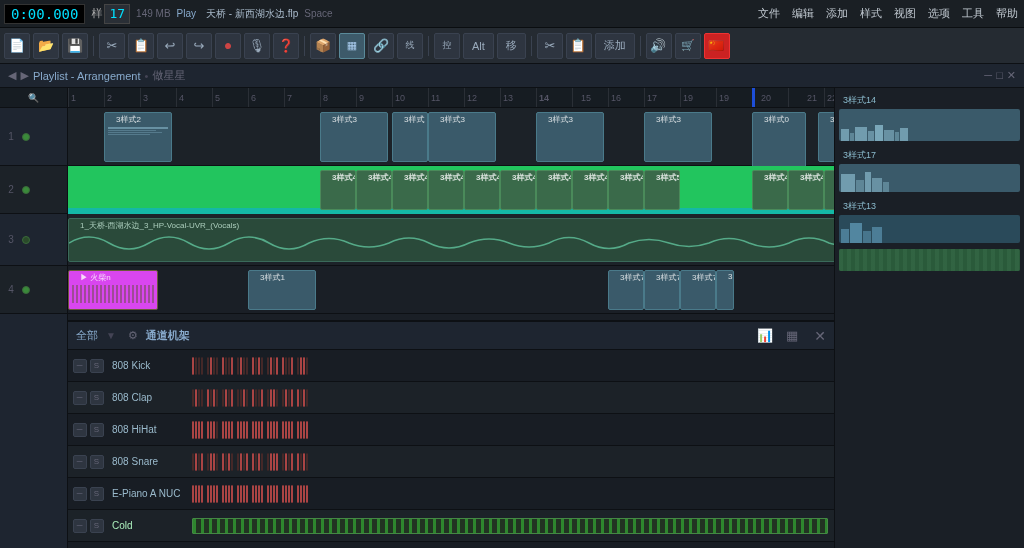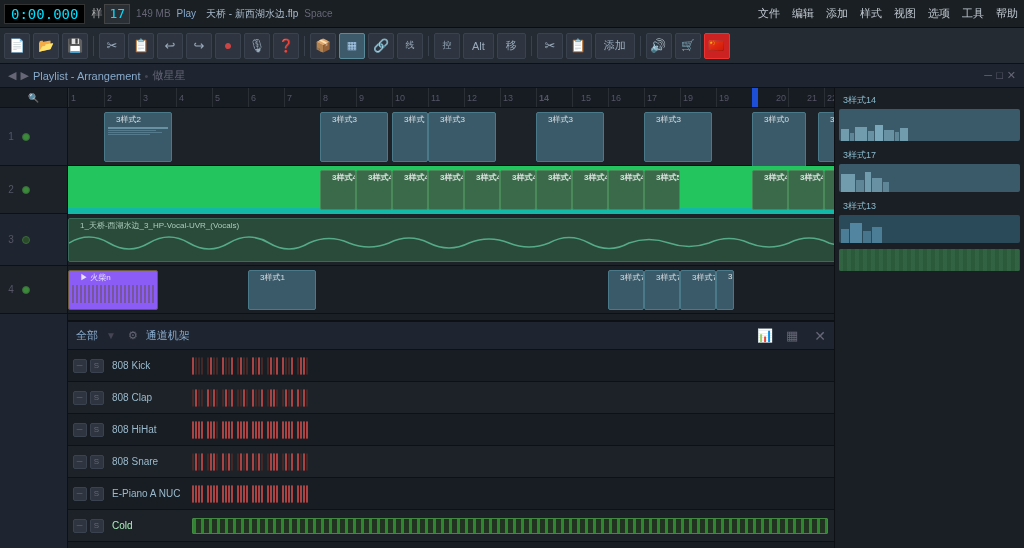--- a/index.html
+++ b/index.html
@@ -346,21 +346,21 @@
         <div style="position:absolute;left:324px;font-size:9px;color:#556;padding-left:2px;border-left:1px solid #2a2f36;height:100%;display:flex;align-items:center;">10</div>
         <div style="position:absolute;left:360px;font-size:9px;color:#556;padding-left:2px;border-left:1px solid #2a2f36;height:100%;display:flex;align-items:center;">11</div>
         <div style="position:absolute;left:396px;font-size:9px;color:#556;padding-left:2px;border-left:1px solid #2a2f36;height:100%;display:flex;align-items:center;">12</div>
         <div style="position:absolute;left:432px;font-size:9px;color:#556;padding-left:2px;border-left:1px solid #2a2f36;height:100%;display:flex;align-items:center;">13</div>
         <div style="position:absolute;left:468px;font-size:9px;color:#556;padding-left:2px;border-left:1px solid #2a2f36;height:100%;display:flex;align-items:center;font-weight:bold;">14</div>
         <div style="position:absolute;left:504px;font-size:9px;color:#556;padding-left:8px;border-left:1px solid #2a2f36;height:100%;display:flex;align-items:center;">15</div>
         <div style="position:absolute;left:540px;font-size:9px;color:#556;padding-left:2px;border-left:1px solid #2a2f36;height:100%;display:flex;align-items:center;">16</div>
         <div style="position:absolute;left:576px;font-size:9px;color:#556;padding-left:2px;border-left:1px solid #2a2f36;height:100%;display:flex;align-items:center;">17</div>
         <div style="position:absolute;left:612px;font-size:9px;color:#556;padding-left:2px;border-left:1px solid #2a2f36;height:100%;display:flex;align-items:center;">19</div>
         <div style="position:absolute;left:648px;font-size:9px;color:#556;padding-left:2px;border-left:1px solid #2a2f36;height:100%;display:flex;align-items:center;">19</div>
-        <div style="position:absolute;left:684px;font-size:9px;color:#556;padding-left:18px;border-left:6px solid #1d4ed8;height:100%;display:flex;align-items:center;">20</div>
+        <div style="position:absolute;left:684px;font-size:9px;color:#556;padding-left:6px;border-left:3px solid #1d4ed8;height:100%;display:flex;align-items:center;">20</div>
         <div style="position:absolute;left:720px;font-size:9px;color:#556;padding-left:18px;border-left:1px solid #2a2f36;height:100%;display:flex;align-items:center;">21</div>
         <div style="position:absolute;left:756px;font-size:9px;color:#556;padding-left:2px;border-left:1px solid #2a2f36;height:100%;display:flex;align-items:center;">22</div>
       </div>
     </div>
 
     <div style="height:58px;position:relative;border-bottom:1px solid #0d1014;background:#1c2228;">
 
       <div class="pattern-block" style="left:36px;top:4px;width:68px;height:50px;background:#3a5a6a;border-color:#4a7a8a;">
         <span class="pb-label">3样式2</span>
         <div style="margin-top:2px;display:flex;flex-wrap:wrap;gap:1px;">
@@ -442,21 +442,21 @@
         <div style="position:absolute;bottom:4px;left:0;right:0;height:28px;overflow:hidden;">
           <svg width="100%" height="28" style="display:block;">
             <path d="M0,14 Q20,2 40,14 Q60,26 80,14 Q100,2 120,14 Q140,26 160,14 Q180,2 200,14 Q220,26 240,14 Q260,5 280,14 Q300,22 320,14 Q340,4 360,14 Q380,24 400,14 Q420,6 440,14 Q460,22 480,14 Q500,3 520,14 Q540,25 560,14 Q580,7 600,14 Q620,21 640,14 Q660,5 680,14 Q700,22 720,14 Q740,4 760,14 Q780,20 800,14" stroke="#55aa88" stroke-width="1.5" fill="none"></path>
           </svg>
         </div>
       </div>
     </div>
 
     <div style="height:48px;position:relative;border-bottom:1px solid #0d1014;background:#1a1f26;">
 
-      <div class="pattern-block" style="left:0;top:4px;width:90px;height:40px;background:#8b5cf6;border-color:#6a5a3a;">
+      <div class="pattern-block" style="left:0;top:4px;width:90px;height:40px;background:#d946ef;border-color:#6a5a3a;">
         <span class="pb-label">▶ 火柴n</span>
         <div style="height:18px;background:repeating-linear-gradient(90deg,rgba(100,80,60,0.5) 0px,rgba(100,80,60,0.5) 2px,transparent 2px,transparent 4px);margin-top:2px;"></div>
       </div>
       <div class="pattern-block" style="left:180px;top:4px;width:68px;height:40px;background:#3a5a6a;border-color:#4a7a8a;">
         <span class="pb-label">3样式1</span>
       </div>
       <div class="pattern-block" style="left:540px;top:4px;width:36px;height:40px;background:#3a5a6a;border-color:#4a7a8a;">
         <span class="pb-label">3样式7</span>
       </div>
       <div class="pattern-block" style="left:576px;top:4px;width:36px;height:40px;background:#3a5a6a;border-color:#4a7a8a;">
@@ -469,21 +469,21 @@
         <span class="pb-label">3</span>
       </div>
     </div>
 
     <div style="position:absolute;bottom:0;left:0;width:100%;height:228px;background:#181d24;border-top:2px solid #0d1014;">
 
       <div class="beat-header">
         <span style="color:#88aacc;font-size:11px;">全部</span>
         <span style="color:#445;font-size:10px;">▼</span>
         <span style="color:#667;margin-left:4px;">⚙</span>
-        <span style="color:#88aacc;font-size:11px;">通道机架</span>
+        <span style="color:#88aacc;font-size:11px;font-weight:bold;">通道机架</span>
 
         <span style="margin-left:auto;color:#667;font-size:13px;">📊</span>
         <span style="color:#667;font-size:13px;margin-left:4px;">▦</span>
         <span style="color:#667;font-size:14px;cursor:pointer;margin-left:8px;">✕</span>
       </div>
 
       <div class="beat-instrument-row">
         <div class="bi-controls">
           <div class="bi-btn">─</div>
           <div class="bi-btn">S</div>

